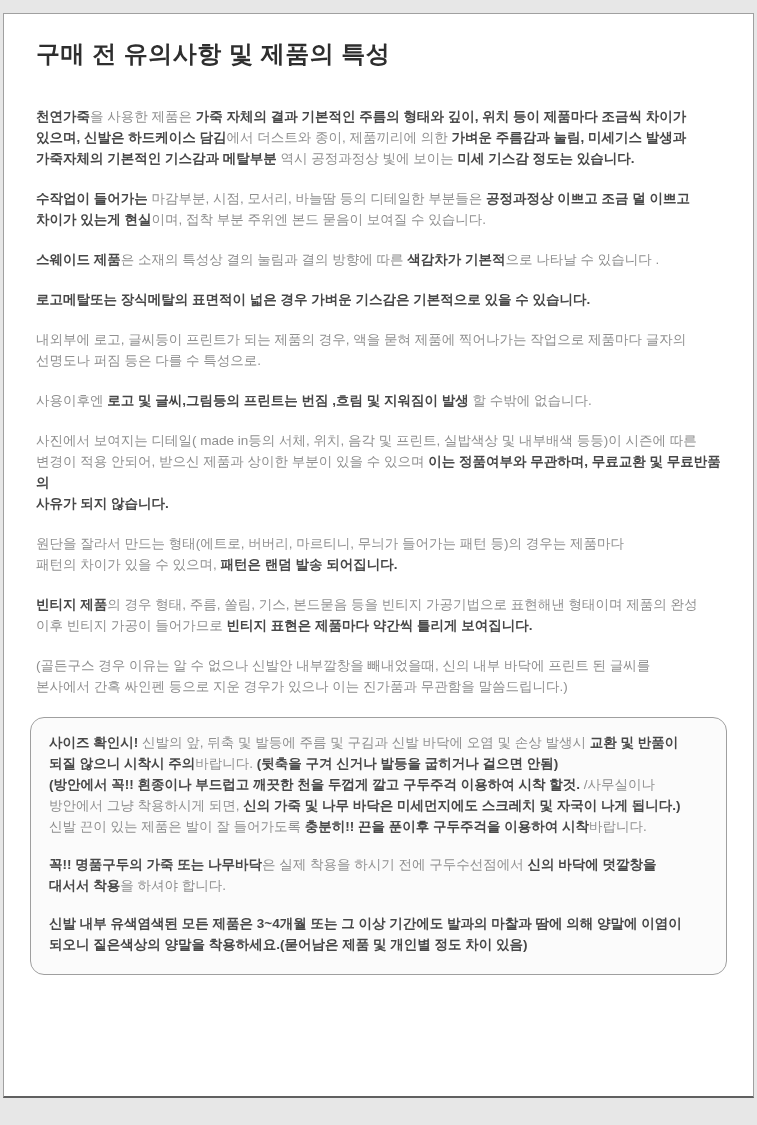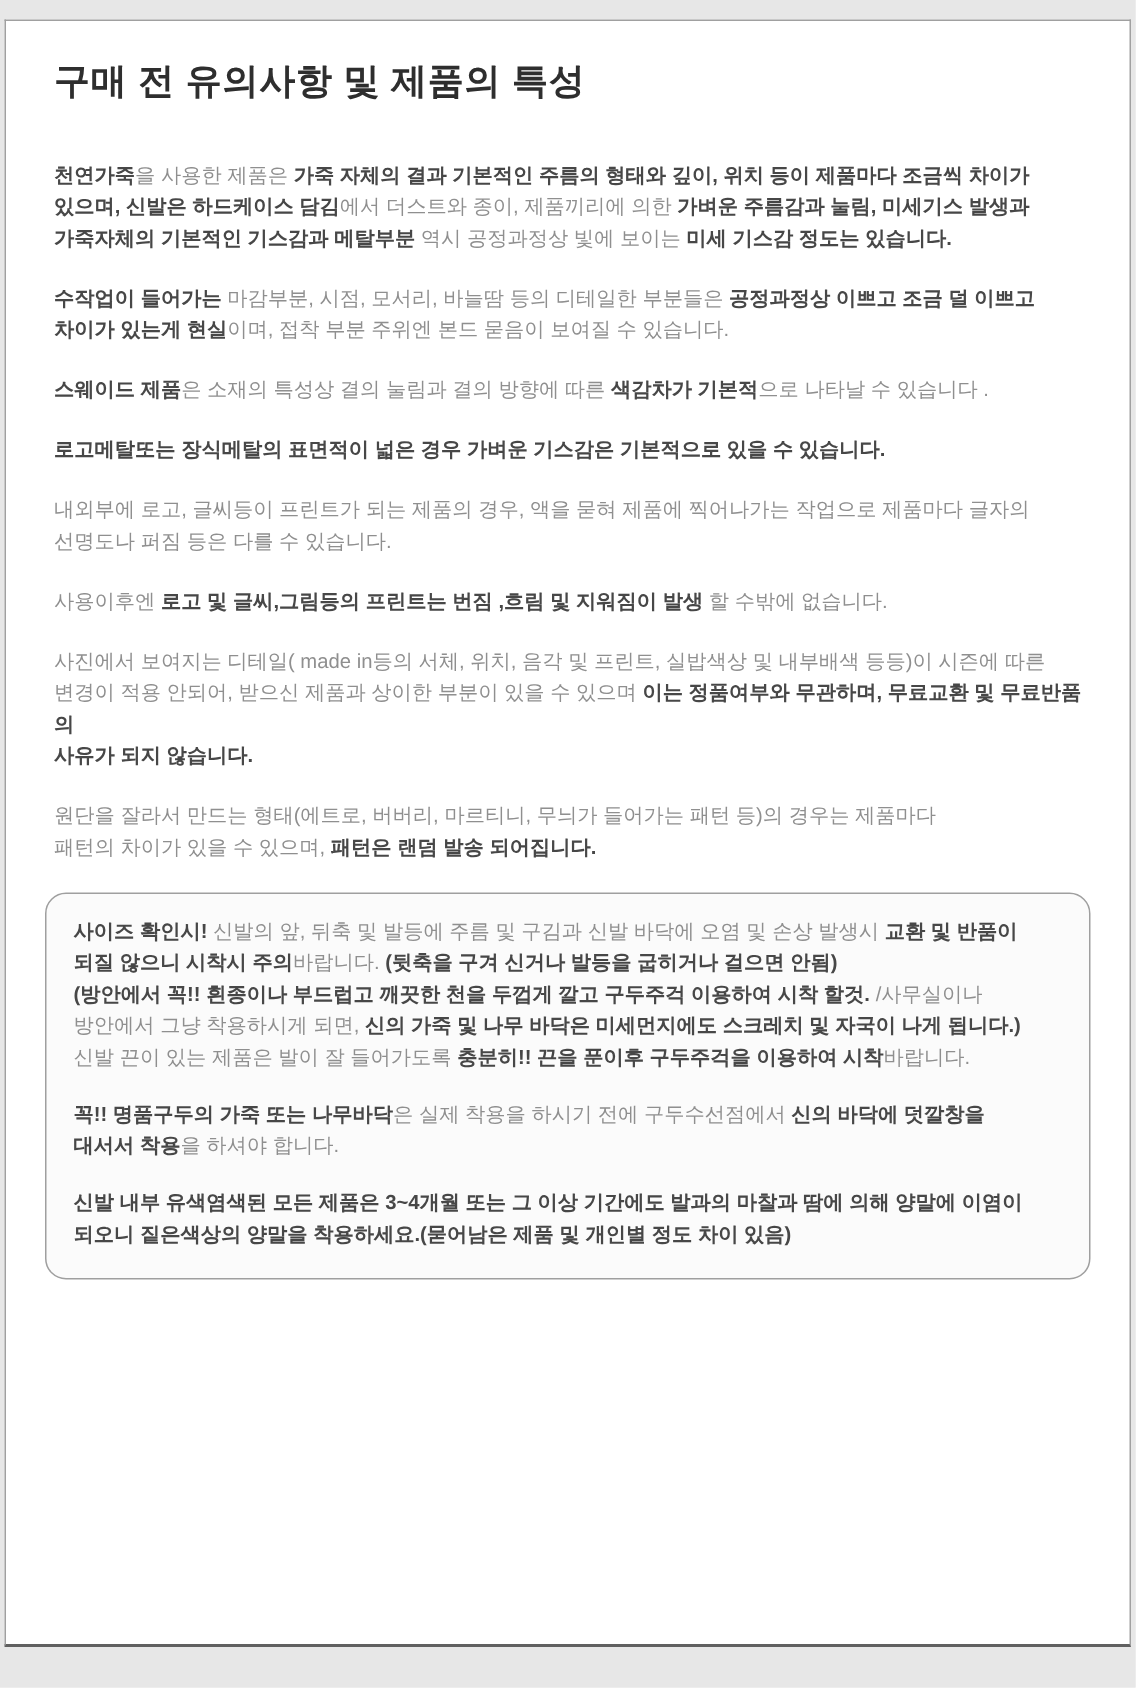--- a/index.html
+++ b/index.html
@@ -52,24 +52,26 @@
 <body>
 
 <div class="card">
   <h1 class="doc-title">구매 전 유의사항 및 제품의 특성</h1>
 
   <div class="body-paragraphs">
       <p class="para"><span class="seg b">천연가죽</span><span class="seg">을 사용한 제품은 </span><span class="seg b">가죽 자체의 결과 기본적인 주름의 형태와 깊이, 위치 등이 제품마다 조금씩 차이가</span><br><span class="seg b">있으며, 신발은 하드케이스 담김</span><span class="seg">에서 더스트와 종이, 제품끼리에 의한 </span><span class="seg b">가벼운 주름감과 눌림, 미세기스 발생과</span><br><span class="seg b">가죽자체의 기본적인 기스감과 메탈부분 </span><span class="seg">역시 공정과정상 빛에 보이는 </span><span class="seg b">미세 기스감 정도는 있습니다.</span></p>
       <p class="para"><span class="seg b">수작업이 들어가는 </span><span class="seg">마감부분, 시점, 모서리, 바늘땀 등의 디테일한 부분들은 </span><span class="seg b">공정과정상 이쁘고 조금 덜 이쁘고</span><br><span class="seg b">차이가 있는게 현실</span><span class="seg">이며, 접착 부분 주위엔 본드 묻음이 보여질 수 있습니다.</span></p>
       <p class="para"><span class="seg b">스웨이드 제품</span><span class="seg">은 소재의 특성상 결의 눌림과 결의 방향에 따른 </span><span class="seg b">색감차가 기본적</span><span class="seg">으로 나타날 수 있습니다 .</span></p>
       <p class="para"><span class="seg b">로고메탈또는 장식메탈의 표면적이 넓은 경우 가벼운 기스감은 기본적으로 있을 수 있습니다.</span></p>
-      <p class="para"><span class="seg">내외부에 로고, 글씨등이 프린트가 되는 제품의 경우, 액을 묻혀 제품에 찍어나가는 작업으로 제품마다 글자의</span><br><span class="seg">선명도나 퍼짐 등은 다를 수 있습니다.</span></p>
+      <p class="para"><span class="seg">내외부에 로고, 글씨등이 프린트가 되는 제품의 경우, 액을 묻혀 제품에 찍어나가는 작업으로 제품마다 글자의</span><br><span class="seg">선명도나 퍼짐 등은 다를 수 특성으로.</span></p>
       <p class="para"><span class="seg">사용이후엔 </span><span class="seg b">로고 및 글씨,그림등의 프린트는 번짐 ,흐림 및 지워짐이 발생</span><span class="seg"> 할 수밖에 없습니다.</span></p>
       <p class="para"><span class="seg">사진에서 보여지는 디테일( made in등의 서체, 위치, 음각 및 프린트, 실밥색상 및 내부배색 등등)이 시즌에 따른</span><br><span class="seg">변경이 적용 안되어, 받으신 제품과 상이한 부분이 있을 수 있으며 </span><span class="seg b">이는 정품여부와 무관하며, 무료교환 및 무료반품의</span><br><span class="seg b">사유가 되지 않습니다.</span></p>
       <p class="para"><span class="seg">원단을 잘라서 만드는 형태(에트로, 버버리, 마르티니, 무늬가 들어가는 패턴 등)의 경우는 제품마다</span><br><span class="seg">패턴의 차이가 있을 수 있으며, </span><span class="seg b">패턴은 랜덤 발송 되어집니다.</span></p>
+      <p class="para"><span class="seg b">빈티지 제품</span><span class="seg">의 경우 형태, 주름, 쏠림, 기스, 본드묻음 등을 빈티지 가공기법으로 표현해낸 형태이며 제품의 완성</span><br><span class="seg">이후 빈티지 가공이 들어가므로 </span><span class="seg b">빈티지 표현은 제품마다 약간씩 틀리게 보여집니다.</span></p>
+      <p class="para"><span class="seg">(골든구스 경우 이유는 알 수 없으나 신발안 내부깔창을 빼내었을때, 신의 내부 바닥에 프린트 된 글씨를</span><br><span class="seg">본사에서 간혹 싸인펜 등으로 지운 경우가 있으나 이는 진가품과 무관함을 말씀드립니다.)</span></p>
     </div>
 
   <div class="notice-box">
       <p class="para"><span class="seg b">사이즈 확인시!</span><span class="seg"> 신발의 앞, 뒤축 및 발등에 주름 및 구김과 신발 바닥에 오염 및 손상 발생시 </span><span class="seg b">교환 및 반품이</span><br><span class="seg b">되질 않으니 시착시 주의</span><span class="seg">바랍니다. </span><span class="seg b">(뒷축을 구겨 신거나 발등을 굽히거나 걸으면 안됨)</span><br><span class="seg b">(방안에서 꼭!! 흰종이나 부드럽고 깨끗한 천을 두껍게 깔고 구두주걱 이용하여 시착 할것. </span><span class="seg">/사무실이나</span><br><span class="seg">방안에서 그냥 착용하시게 되면, </span><span class="seg b">신의 가죽 및 나무 바닥은 미세먼지에도 스크레치 및 자국이 나게 됩니다.)</span><br><span class="seg">신발 끈이 있는 제품은 발이 잘 들어가도록 </span><span class="seg b">충분히!! 끈을 푼이후 구두주걱을 이용하여 시착</span><span class="seg">바랍니다.</span></p>
       <p class="para"><span class="seg b">꼭!! 명품구두의 가죽 또는 나무바닥</span><span class="seg">은 실제 착용을 하시기 전에 구두수선점에서 </span><span class="seg b">신의 바닥에 덧깔창을</span><br><span class="seg b">대서서 착용</span><span class="seg">을 하셔야 합니다.</span></p>
       <p class="para"><span class="seg b">신발 내부 유색염색된 모든 제품은 3~4개월 또는 그 이상 기간에도 발과의 마찰과 땀에 의해 양말에 이염이</span><br><span class="seg b">되오니 짙은색상의 양말을 착용하세요.(묻어남은 제품 및 개인별 정도 차이 있음)</span></p>
     </div>
 
 </div>
 

